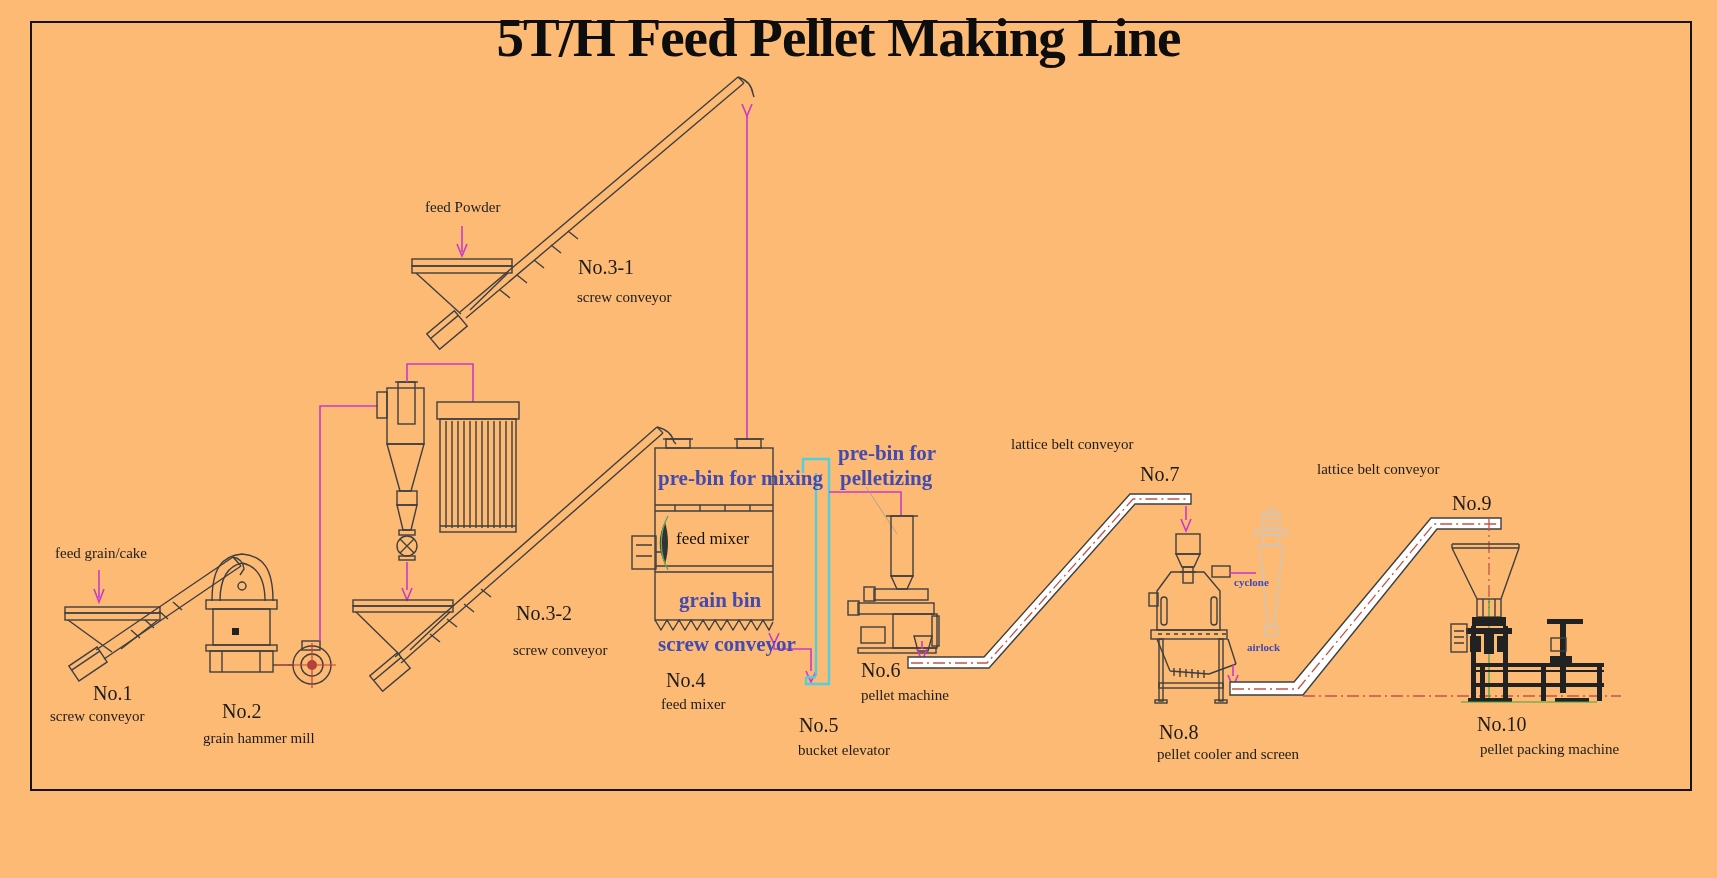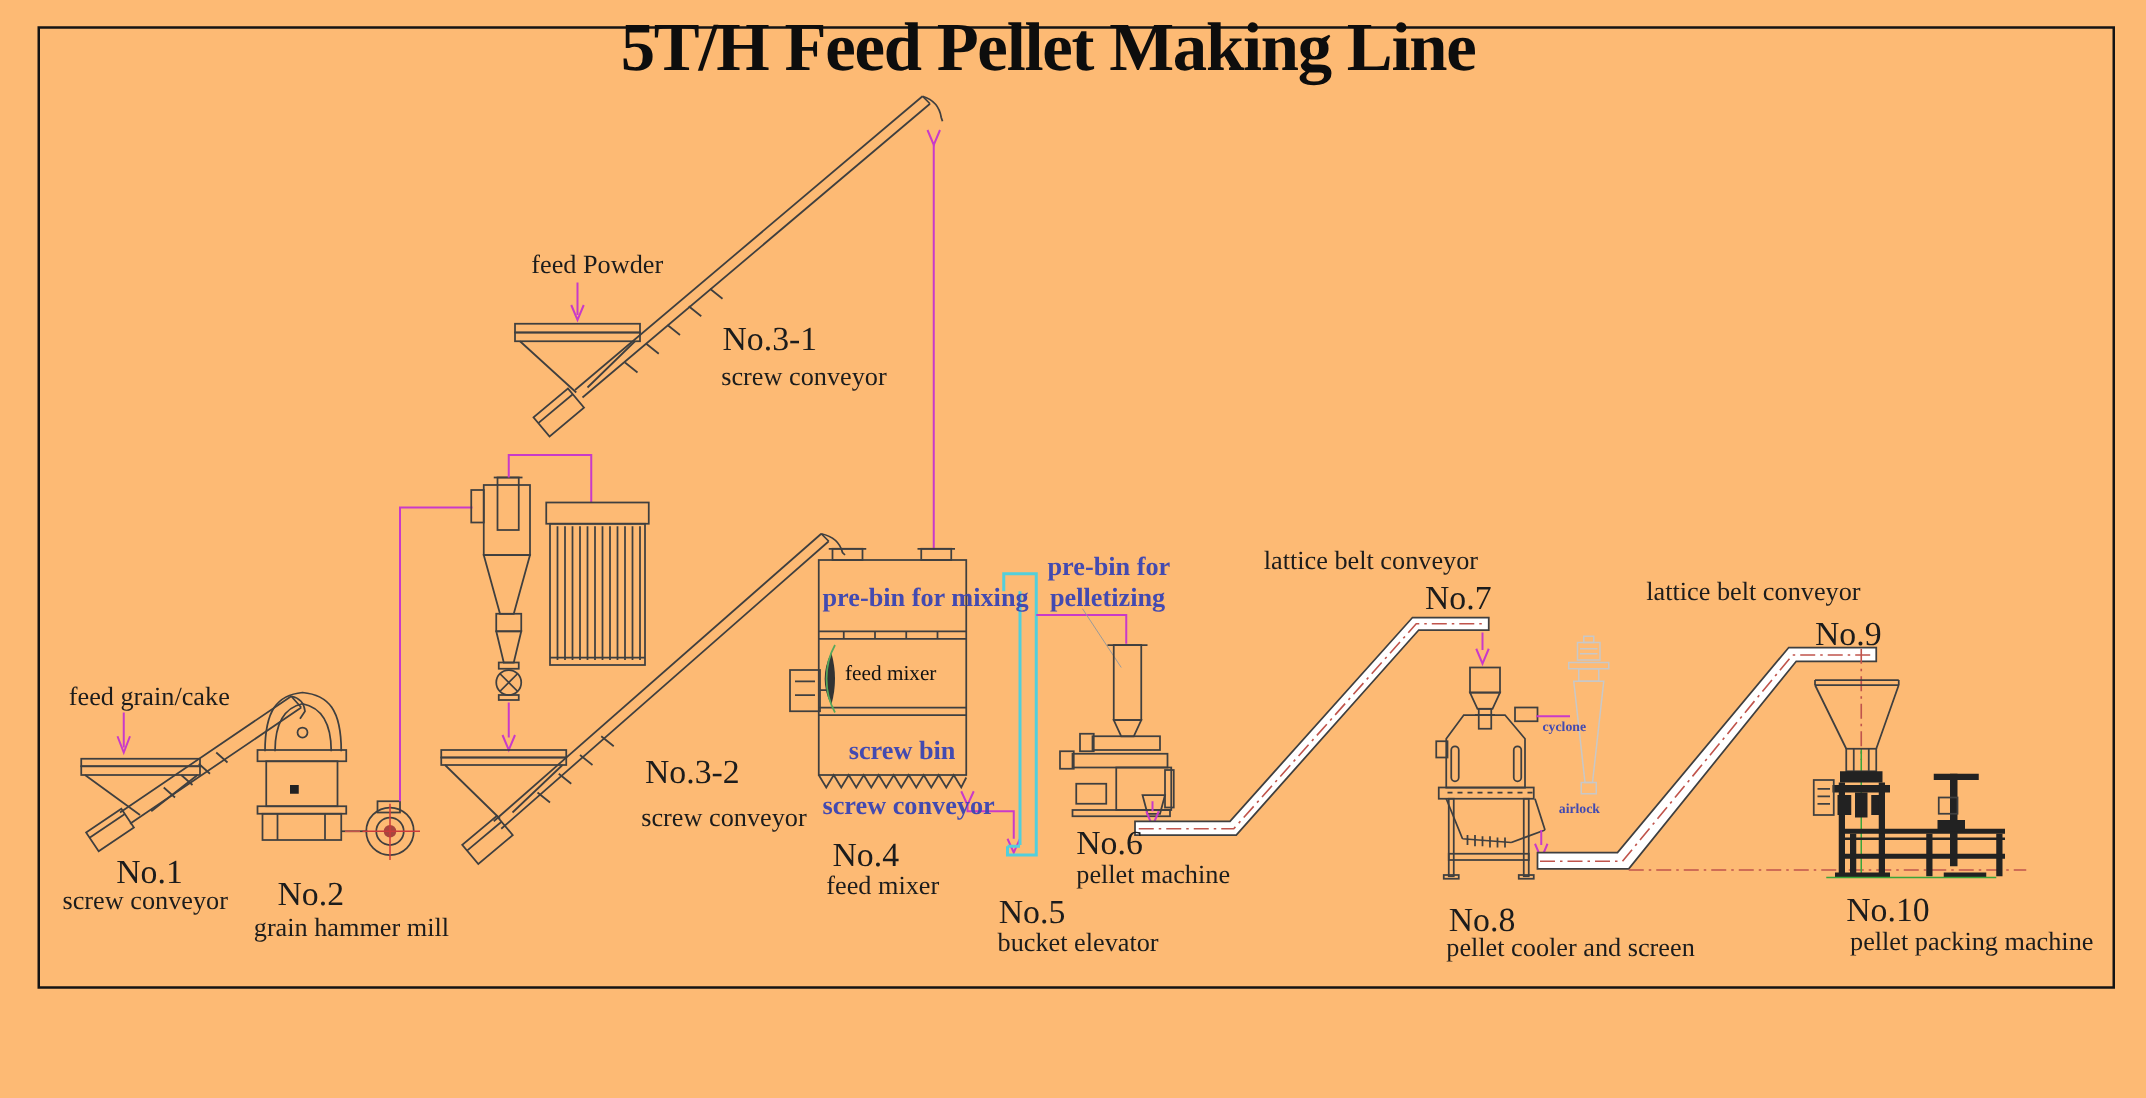--- a/index.html
+++ b/index.html
@@ -1,22 +1,22 @@
 <!DOCTYPE html>
 <html><head>
 <meta charset="utf-8">
 <style>
   html,body{margin:0;padding:0;background:#ffffff;}
   #canvas{position:relative;width:1717px;height:878px;background:#fdba74;overflow:hidden;
           font-family:Liberation Serif, serif;}
   #frame{position:absolute;left:30px;top:21px;width:1658px;height:766px;border:2px solid #141414;}
   .title{position:absolute;left:0;right:40px;top:6px;text-align:center;font-size:55px;font-weight:800;
          letter-spacing:-1px;color:#0d0d0d;white-space:nowrap;}
-  .lbl{position:absolute;font-size:21px;color:#1c1c1c;white-space:nowrap;line-height:1.15;}
-  .num{font-size:27px;}
+  .lbl{position:absolute;font-size:15px;color:#1c1c1c;white-space:nowrap;line-height:1.15;}
+  .num{font-size:20px;}
   .blue{color:#434ab0;font-size:21px;font-weight:600;}
   .inner{font-size:17px;color:#111;}
   .small-blue{color:#434ab0;font-size:11px;font-weight:600;}
   svg{position:absolute;left:0;top:0;}
   .eq{stroke:#3f3f3f;fill:none;stroke-width:1.4;}
   .eqw{stroke:#3f3f3f;fill:#ffffff;stroke-width:1.4;}
   .eqf{fill:#222222;stroke:none;}
   .mag{stroke:#c93ac9;fill:none;stroke-width:1.6;}
   .red{stroke:#c0544c;fill:none;stroke-width:1.3;stroke-dasharray:12 4 2 4;}
   .redx{stroke:#cc3b3b;fill:none;stroke-width:1.2;}
@@ -279,19 +279,19 @@
   <div class="lbl" style="left:1157px;top:746px">pellet cooler and screen</div>
 
   <div class="lbl" style="left:1317px;top:461px">lattice belt conveyor</div>
   <div class="lbl num" style="left:1452px;top:492px">No.9</div>
 
   <div class="lbl num" style="left:1477px;top:713px">No.10</div>
   <div class="lbl" style="left:1480px;top:741px">pellet packing machine</div>
 
   <div class="lbl blue" style="left:658px;top:466px">pre-bin for mixing</div>
   <div class="lbl inner" style="left:676px;top:529px">feed mixer</div>
-  <div class="lbl blue" style="left:679px;top:588px">screw bin</div>
+  <div class="lbl blue" style="left:679px;top:588px">grain bin</div>
   <div class="lbl blue" style="left:658px;top:632px">screw conveyor</div>
   <div class="lbl blue" style="left:838px;top:441px">pre-bin for</div>
   <div class="lbl blue" style="left:840px;top:466px">pelletizing</div>
   <div class="lbl small-blue" style="left:1234px;top:576px">cyclone</div>
   <div class="lbl small-blue" style="left:1247px;top:641px">airlock</div>
 </div>
 
 </body></html>

